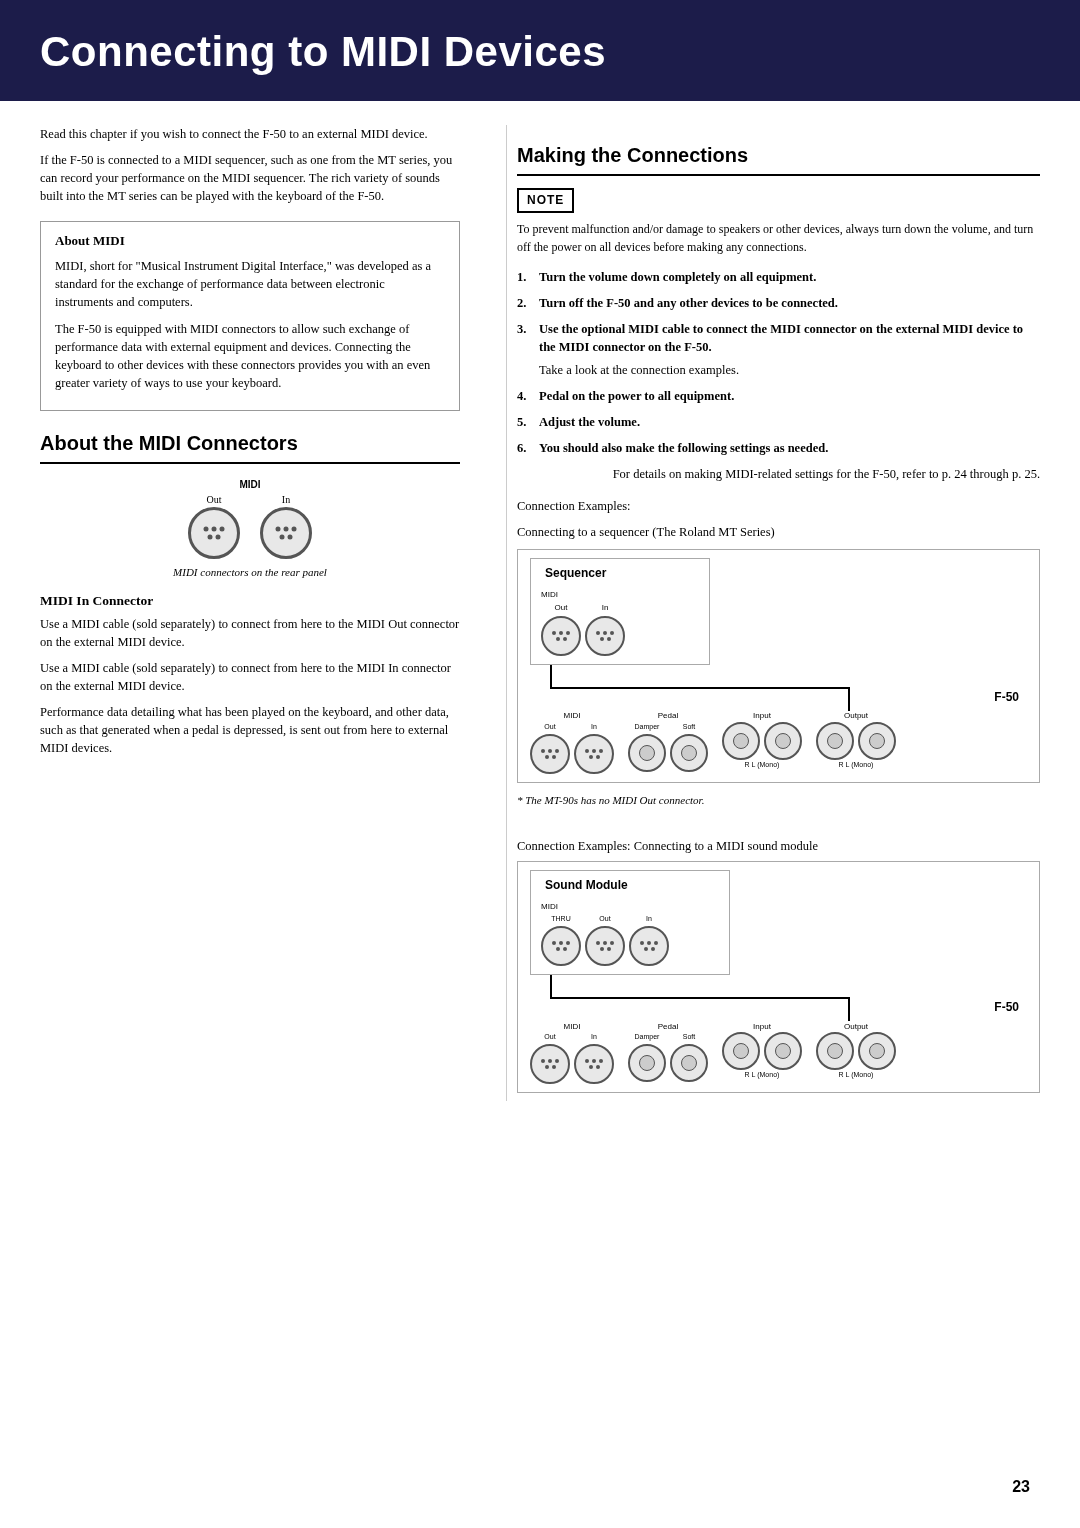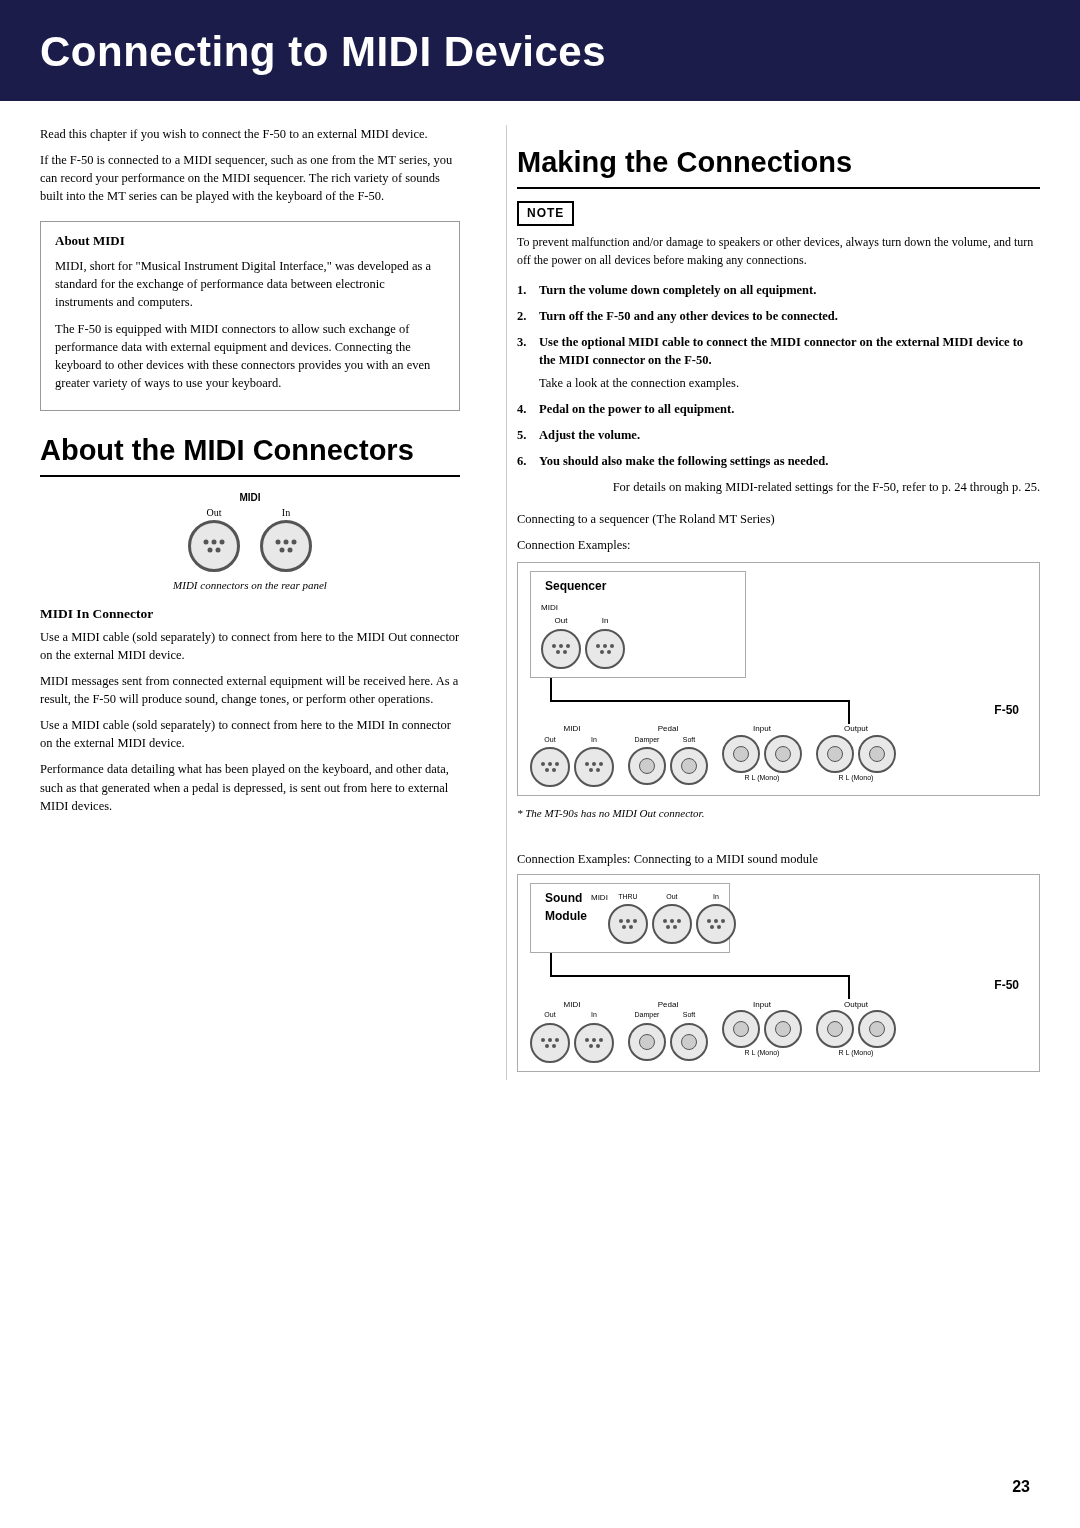--- a/index.html
+++ b/index.html
@@ -48,21 +48,21 @@
     }
 
     p {
       margin-bottom: 8px;
       font-size: 12.5px;
       line-height: 1.45;
     }
 
     .section-title {
       font-family: Arial, sans-serif;
-      font-size: 29px;
+      font-size: 20px;
       font-weight: 900;
       border-bottom: 2px solid #000;
       padding-bottom: 4px;
       margin-bottom: 12px;
       margin-top: 16px;
     }
 
     .about-midi-box {
       border: 1px solid #999;
       padding: 10px 14px;
@@ -337,21 +337,20 @@
               </div>
             </div>
           </div>
         </div>
       </div>
       <div class="connector-caption">MIDI connectors on the rear panel</div>
     </div>
 
     <div class="subsection-title">MIDI In Connector</div>
     <p>Use a MIDI cable (sold separately) to connect from here to the MIDI Out connector on the external MIDI device.</p>
-    <p>MIDI messages sent from connected external equipment will be received here. As a result, the F-50 will produce sound, change tones, or perform other operations.</p>
 
     <p>Use a MIDI cable (sold separately) to connect from here to the MIDI In connector on the external MIDI device.</p>
     <p>Performance data detailing what has been played on the keyboard, and other data, such as that generated when a pedal is depressed, is sent out from here to external MIDI devices.</p>
 
   </div>
 
   <div class="right-col">
 
     <div class="section-title">Making the Connections</div>
 
@@ -385,26 +384,26 @@
         <span class="step-bold">Adjust the volume.</span>
       </li>
       <li>
         <span class="num-bold">6.</span>
         <span class="step-bold">You should also make the following settings as needed.</span>
       </li>
     </ol>
 
     <p style="padding-left:22px; margin-bottom:14px;text-align:right;">For details on making MIDI-related settings for the F-50, refer to p. 24 through p. 25.</p>
 
+    <p>Connection Examples:</p>
     <p style="margin-bottom:8px;">Connecting to a sequencer (The Roland MT Series)</p>
-    <p>Connection Examples:</p>
 
     <div class="diag-outer" style="margin-bottom:10px;">
 
-      <div style="display:flex; flex-direction:column; align-items:flex-start; width:216px; border:1px solid #aaa; padding:6px 10px 8px; margin-bottom:0; position:relative;">
+      <div style="display:flex; flex-direction:column; align-items:flex-start; width:180px; border:1px solid #aaa; padding:6px 10px 8px; margin-bottom:0; position:relative;">
         <span class="diag-title-label">Sequencer</span>
         <div style="display:flex; gap:6px; align-items:flex-start; margin-top:2px;">
           <div style="font-size:8px; font-family:Arial; text-align:center; margin-right:4px;">
             <span>MIDI</span>
           </div>
         </div>
         <div style="display:flex; gap:4px; margin-top:2px;">
           <div class="conn-with-label">
             <span style="font-size:8px; font-family:Arial;">Out</span>
             <div class="medium-connector">
@@ -536,21 +535,21 @@
           <span style="font-size:7px; font-family:Arial; text-align:center;">R  L (Mono)</span>
         </div>
       </div>
     </div>
 
     <p class="asterisk-note">* The MT-90s has no MIDI Out connector.</p>
     <p style="margin-top:28px; margin-bottom:6px;">Connection Examples: Connecting to a MIDI sound module</p>
 
     <div class="diag-outer">
 
-      <div style="display:flex; flex-direction:row; align-items:flex-start; width:200px; border:1px solid #aaa; padding:6px 10px 8px; position:relative;">
+      <div style="display:flex; flex-direction:column; align-items:flex-start; width:200px; border:1px solid #aaa; padding:6px 10px 8px; position:relative;">
         <span class="diag-title-label">Sound Module</span>
         <div style="display:flex; gap:2px; margin-top:2px;">
           <span style="font-size:8px; font-family:Arial;">MIDI</span>
         </div>
         <div style="display:flex; gap:4px; margin-top:2px;">
           <div class="conn-with-label">
             <span style="font-size:7px; font-family:Arial;">THRU</span>
             <div class="medium-connector">
               <div class="medium-pins">
                 <div class="medium-pin-row">

